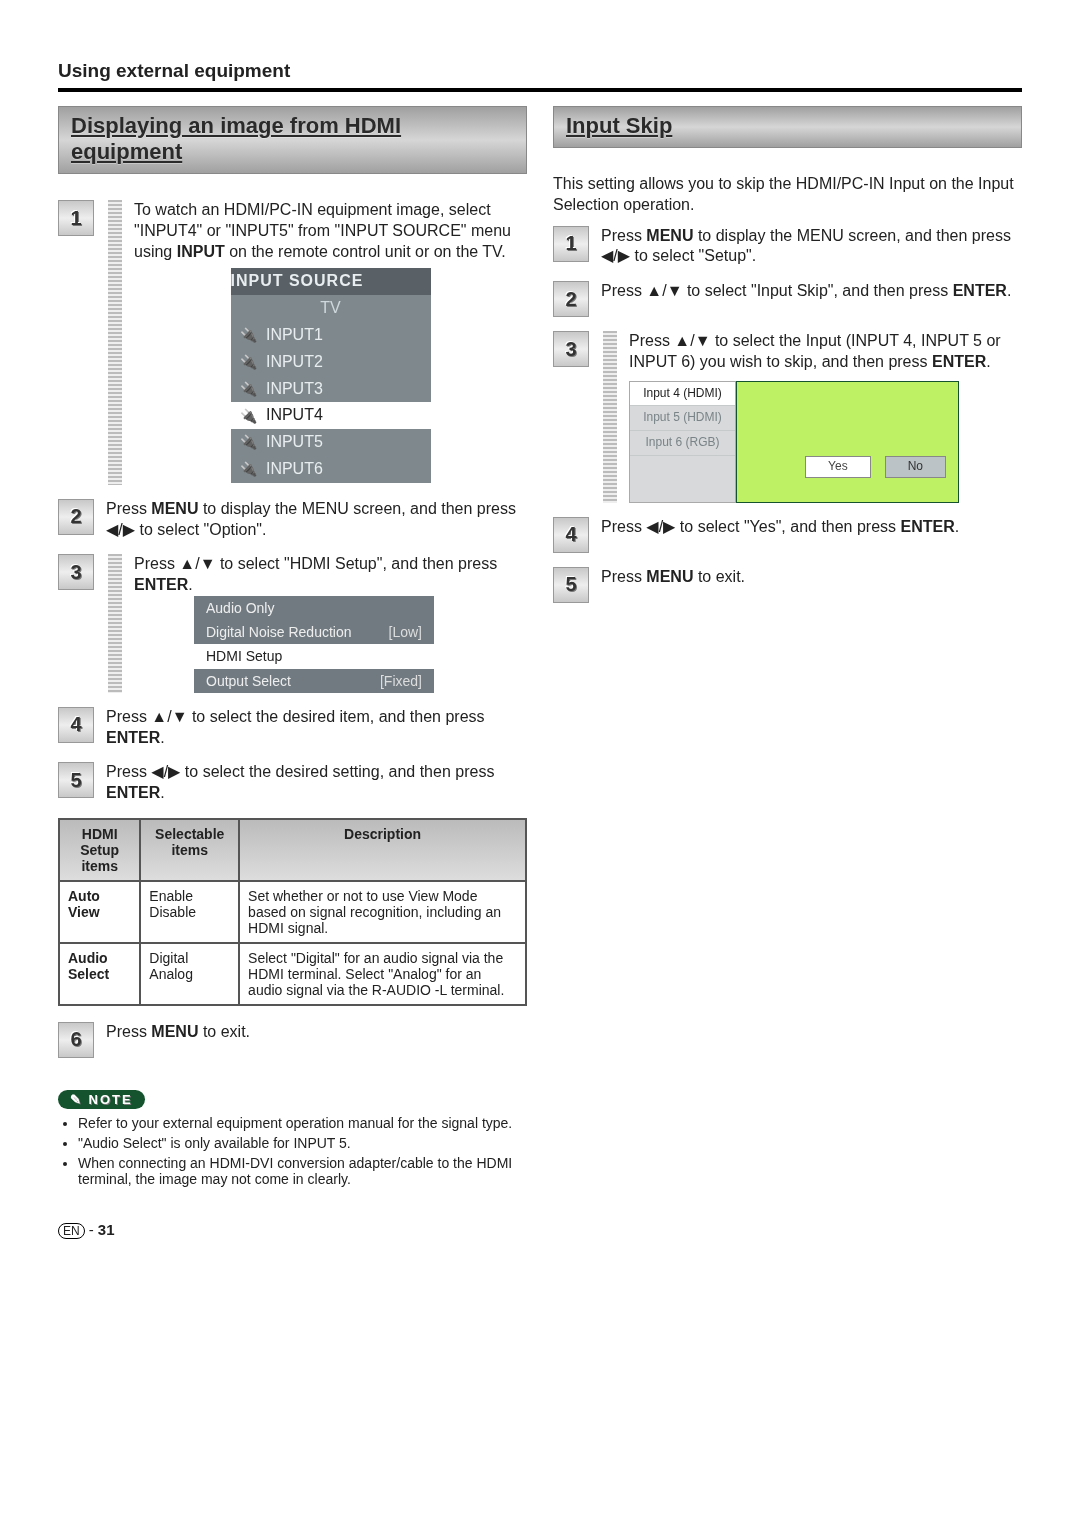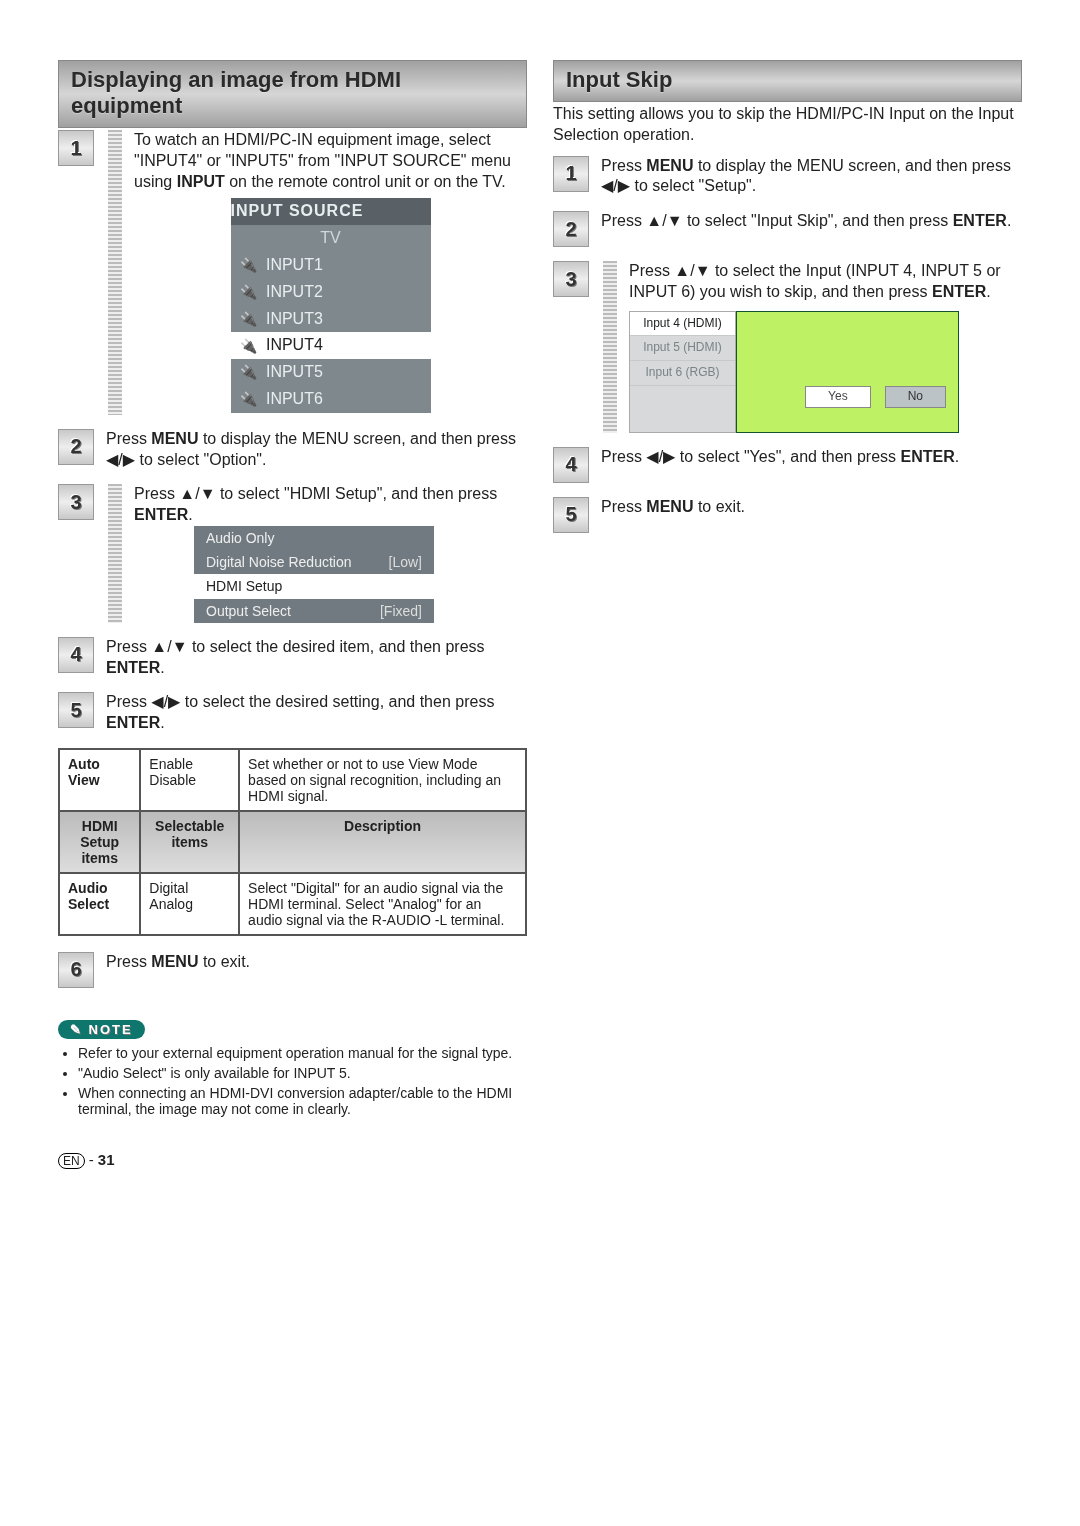--- a/index.html
+++ b/index.html
@@ -26,21 +26,22 @@
   }
   .col { flex: 1 1 0; }
   .section-title {
     background: linear-gradient(#a0a0a0,#d6d6d6 50%,#a0a0a0);
     color: #2a2a2a;
     font-weight: bold;
     font-size: 22px;
     padding: 6px 12px 8px 12px;
     text-shadow: 0 1px 0 rgba(255,255,255,.3);
     border: 1px solid #888;
-    margin-bottom: 2px;
+    margin-bottom: 26px;
+    text-decoration: underline;
   }
   .step { display:flex; gap:12px; margin-bottom:14px; align-items:flex-start; }
   .step-badge {
     flex: 0 0 34px; height: 34px;
     background: linear-gradient(#c8c8c8,#eee 50%,#c8c8c8);
     border:1px solid #999;
     display:flex; align-items:center; justify-content:center;
     font-weight:bold; font-size:20px; color:#333;
     text-shadow: -1px -1px 0 #fff, 1px 1px 0 #777;
   }
@@ -66,21 +67,21 @@
   }
   .menu-table .mrow { display:flex; background:#707a80; padding:3px 12px; justify-content:space-between; }
   .menu-table .mrow.sel { background:#fff; color:#222;align-items:center; }
   .menu-table .mrow .val { color:#ddd; }
   .info-table {
     border-collapse:collapse; width:100%; font-size:14px; margin-top:10px;
   }
   .info-table th, .info-table td { border:2px solid #555; padding:6px 8px; vertical-align:top; }
   .info-table th { background: linear-gradient(#bbb,#ddd); color:#222; font-weight:bold; }
   .note-badge {
-    display:inline-block; background:#0f766e; color:#fff; letter-spacing:2px;
+    display:inline-block; background:#14532d; color:#fff; letter-spacing:2px;
     padding:2px 12px; border-radius:12px; font-size:13px; font-weight:bold;
     margin-top:18px; text-shadow:1px 1px 0 #777;
   }
   ul.notes { margin:6px 0 0 4px; padding-left:16px; font-size:14px; }
   ul.notes li { margin-bottom:4px; }
   .skip-box {
     margin-left:44px; width:330px; position:relative;
     display:flex; font-size:12px;
   }
   .skip-left {
@@ -93,20 +94,21 @@
   .skip-right .btn { background:#fff; color:#444; padding:2px 22px; border:1px solid #888; font-size:12px; }
   .skip-right .btn.gray { background:#bcc3c7; color:#333; }
   .intro { font-size:16px; margin:0 0 10px 0; line-height:1.3; }
   .footer { text-align:left; font-size:15px; margin-top:30px; }
   .footer .circ { display:inline-block; border:1px solid #000; border-radius:10px; padding:0 4px; font-size:12px; margin-right:4px;}
 </style>
 </head>
 <body>
 
 <div class="page">
+  <div class="page-header">Using external equipment</div>
 
   <div class="cols">
 
     <div class="col">
       <div class="section-title">Displaying an image from HDMI equipment</div>
 
       
       <div class="step">
         <div class="step-badge">1</div>
         <div class="stripe"></div>
@@ -192,29 +194,29 @@
       <div class="step">
         <div class="step-badge">5</div>
         <div class="step-body">
           <span>Press </span><span class="arrow">◀/▶</span><span> to select the desired setting, and then press </span><b>ENTER</b><span>.</span>
         </div>
       </div>
 
       <table class="info-table">
         <tbody>
             <tr>
+          <th>HDMI Setup items</th>
+          <th>Selectable items</th>
+          <th>Description</th>
+        </tr>
+        <tr>
           <td><b>Auto View</b></td>
           <td style="white-space:pre-line">Enable
 Disable</td>
           <td>Set whether or not to use View Mode based on signal recognition, including an HDMI signal.</td>
-        </tr>
-        <tr>
-          <th>HDMI Setup items</th>
-          <th>Selectable items</th>
-          <th>Description</th>
         </tr>
         <tr>
           <td><b>Audio Select</b></td>
           <td style="white-space:pre-line">Digital
 Analog</td>
           <td>Select "Digital" for an audio signal via the HDMI terminal. Select "Analog" for an audio signal via the R-AUDIO -L terminal.</td>
         </tr>
       </tbody>
         </table>
 

